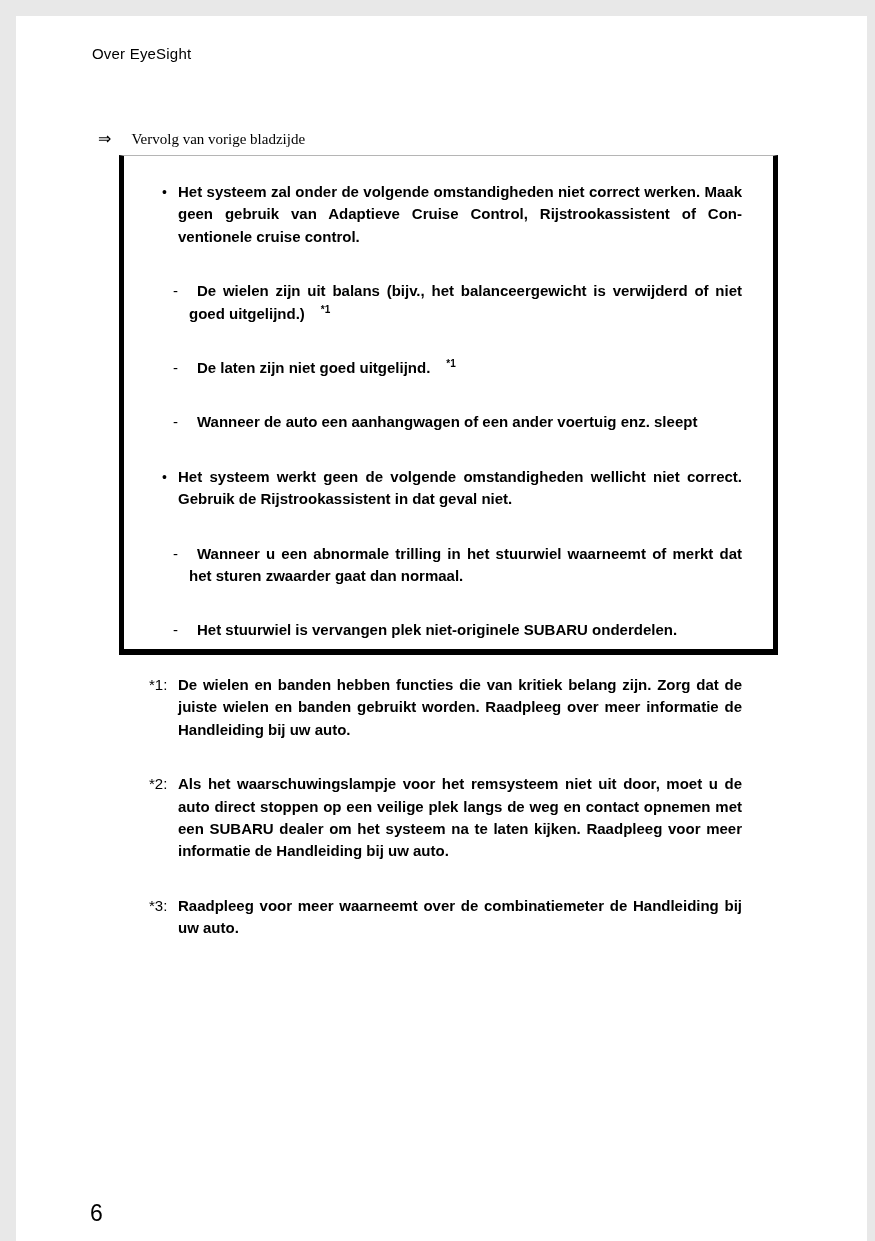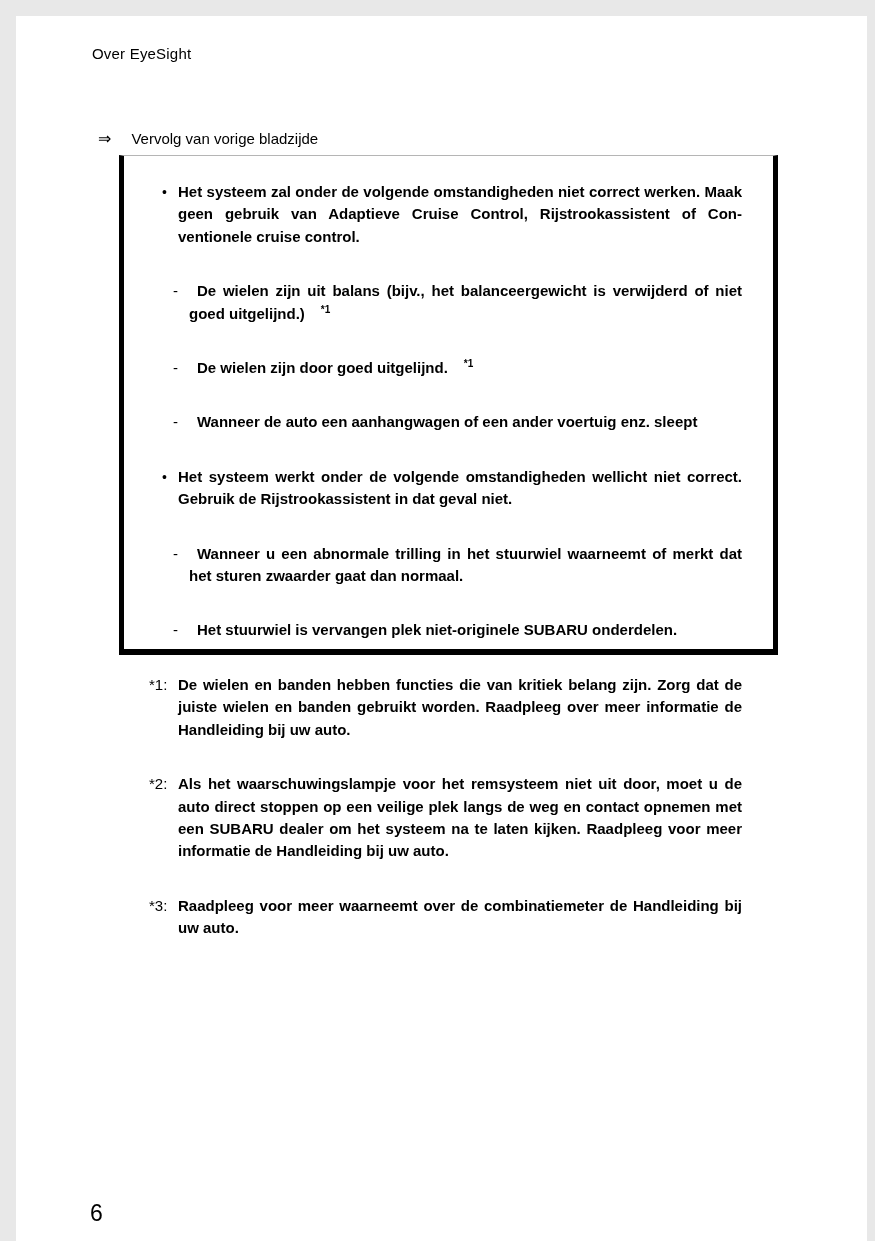--- a/index.html
+++ b/index.html
@@ -21,20 +21,21 @@
     font-size: 15px;
     letter-spacing: 0.2px;
     white-space: nowrap;
   }
   .continuation {
     position: absolute;
     left: 66px;
     top: 105px;
     font-size: 15px;
     white-space: nowrap;
+    font-family: Liberation Serif, serif;
   }
   .continuation .arrow {
     font-size: 16px;
     margin-right: 4px;
   }
   .notice-box {
     position: absolute;
     left: 103px;
     top: 139px;
     width: 659px;
@@ -87,31 +88,31 @@
       <div class="tx">Het systeem zal onder de volgende omstandigheden niet correct werken. Maak geen gebruik van Adaptieve Cruise Control, Rijstrookassistent of Con­ventionele cruise control.</div>
     </div>
 
     <div class="row sub-row">
       <span class="mk">-</span>
       <div class="tx"><span>De wielen zijn uit balans (bijv., het balanceergewicht is verwijderd of niet goed uitgelijnd.)</span><sup class="fnref">*1</sup></div>
     </div>
 
     <div class="row sub-row">
       <span class="mk">-</span>
-      <div class="tx"><span>De wielen zijn door goed uitgelijnd.</span><sup class="fnref">*1</sup></div>
+      <div class="tx"><span>De laten zijn niet goed uitgelijnd.</span><sup class="fnref">*1</sup></div>
     </div>
 
     <div class="row sub-row">
       <span class="mk">-</span>
       <div class="tx"><span>Wanneer de auto een aanhangwagen of een ander voertuig enz. sleept</span></div>
     </div>
 
     <div class="row bullet-row">
       <span class="mk">•</span>
-      <div class="tx">Het systeem werkt onder de volgende omstandigheden wellicht niet correct. Gebruik de Rijstrookassistent in dat geval niet.</div>
+      <div class="tx">Het systeem werkt geen de volgende omstandigheden wellicht niet correct. Gebruik de Rijstrookassistent in dat geval niet.</div>
     </div>
 
     <div class="row sub-row">
       <span class="mk">-</span>
       <div class="tx"><span>Wanneer u een abnormale trilling in het stuurwiel waarneemt of merkt dat het sturen zwaarder gaat dan normaal.</span></div>
     </div>
 
     <div class="row sub-row">
       <span class="mk">-</span>
       <div class="tx"><span>Het stuurwiel is vervangen plek niet-originele SUBARU onderdelen.</span></div>

